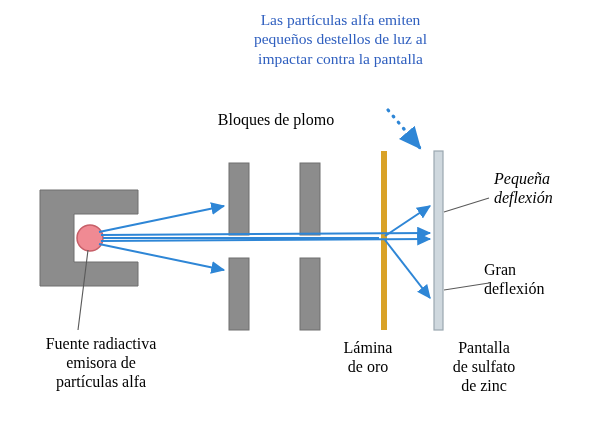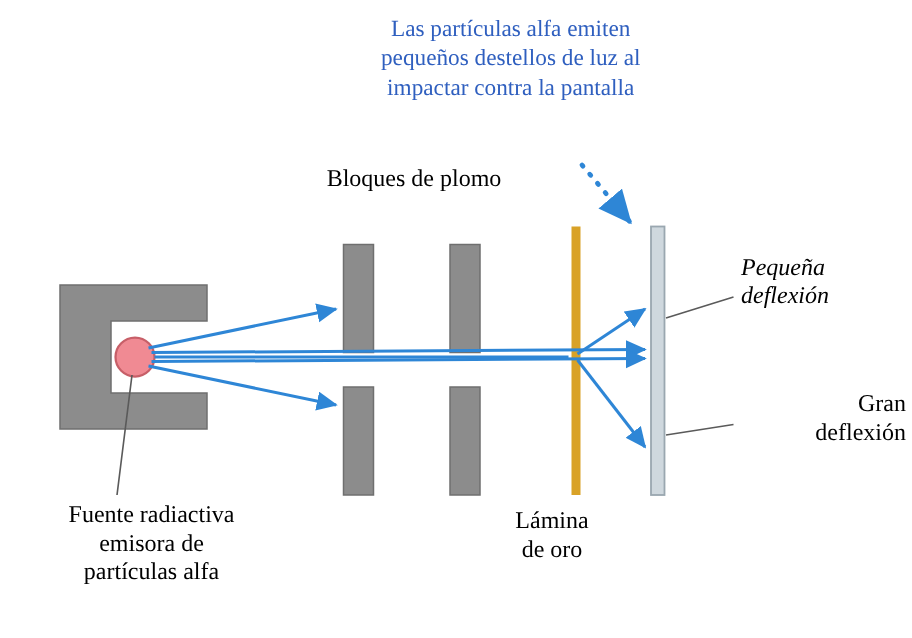--- a/index.html
+++ b/index.html
@@ -33,21 +33,21 @@
   .title-note {
     color: #2f5fbf;
     text-align: center;
     font-size: 15.5px;
     line-height: 1.25;
   }
   .blk {
     font-size: 16px;
   }
   .ctr { text-align: center; }
-  .rgt { text-align: right; }
+  .rgt { text-align: left; }
 </style>
 </head>
 <body>
 
 <div id="stage">
 
   <svg width="608" height="425" viewBox="0 0 608 425">
     <defs>
       <marker id="arrowBlue" markerWidth="8" markerHeight="8" refX="6.4" refY="3.2" orient="auto">
         <path d="M0,0 L7,3.2 L0,6.4 z" fill="#2e86d6"></path>
@@ -111,14 +111,17 @@
   <div class="lbl blk rgt" style="left:484px; top:261px; width:120px;">Gran
 deflexión</div>
 
   <div class="lbl blk ctr" style="left:6px; top:335px; width:190px;">Fuente radiactiva
 emisora de
 partículas alfa</div>
 
   <div class="lbl blk ctr" style="left:318px; top:339px; width:100px;">Lámina
 de oro</div>
 
+  <div class="lbl blk ctr" style="left:429px; top:339px; width:110px;">Pantalla
+de sulfato
+de zinc</div>
 
 </div>
 
 </body></html>

